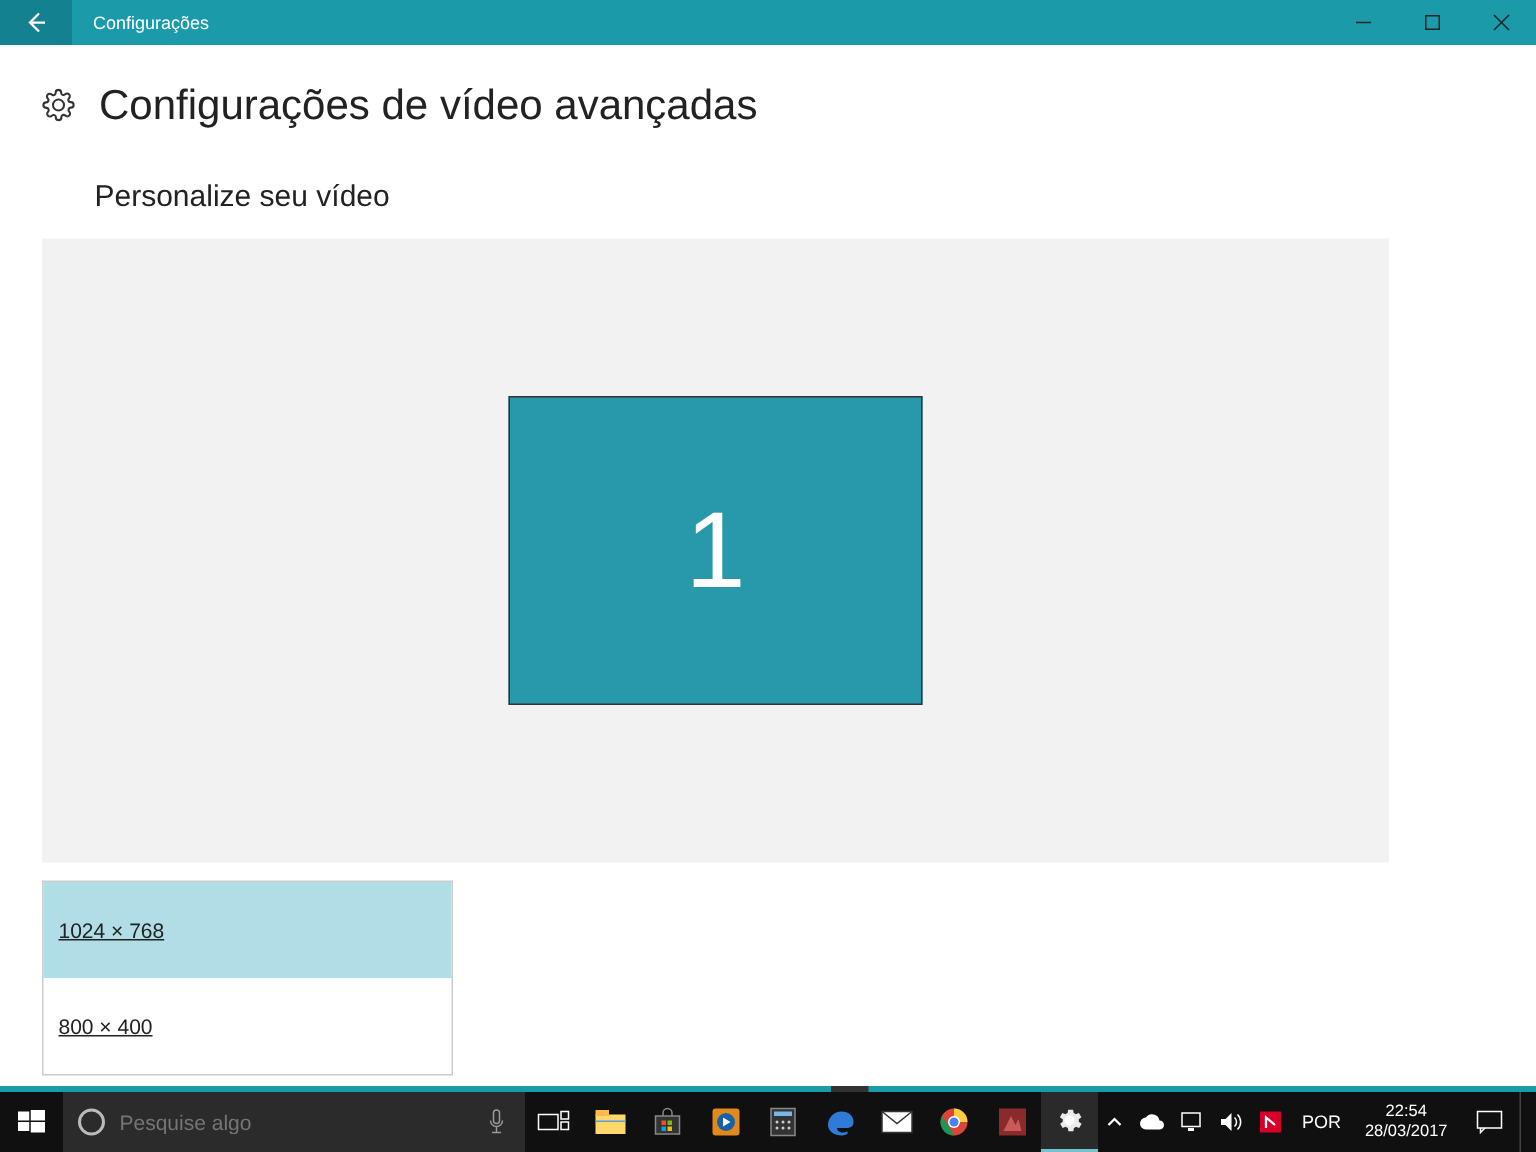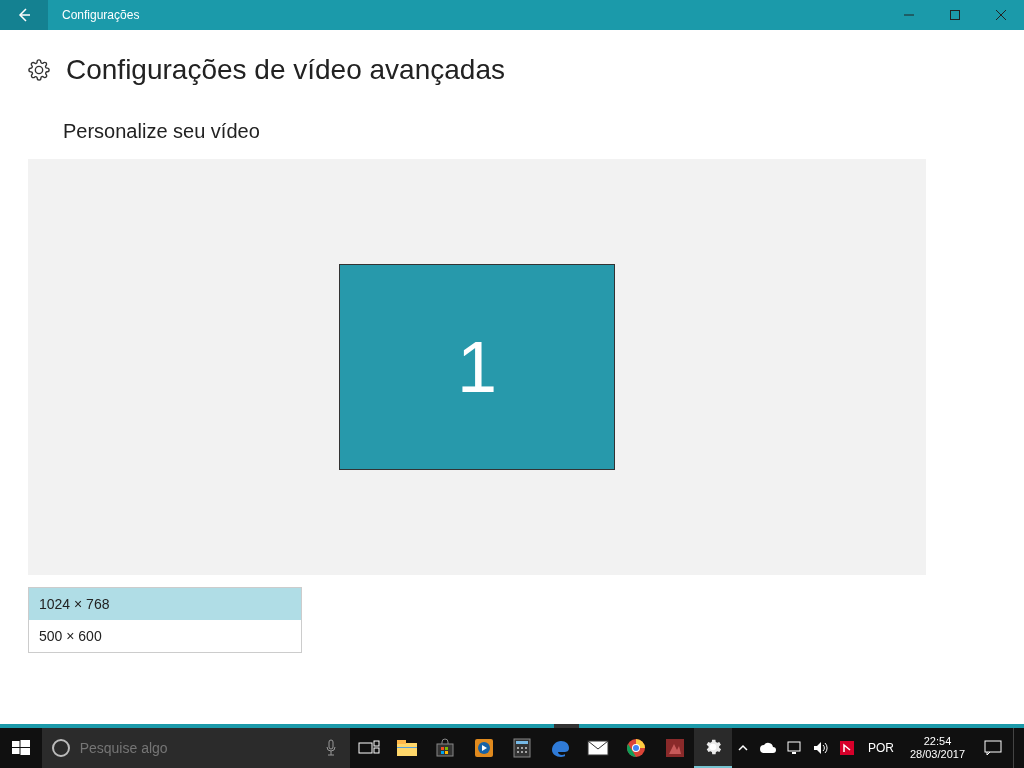--- a/index.html
+++ b/index.html
@@ -62,22 +62,23 @@
   .link-row { display:flex; gap: 20px; margin-bottom: 14px; }
   .link-row a { color: #1592a3; font-size: 14px; text-decoration: none; }
 
   .resolution-list {
     width: 274px;
     border: 1px solid #ccc;
     background: #fff;
     font-size: 14px;
   }
   .res-item {
-    padding: 8px 10px;
+    padding: 24px 10px;
     color: #222;
+    text-decoration: underline;
   }
   .res-item.selected {
     background: #b0dde6;
   }
 
   .bottom-border {
     position:absolute;
     left:0; right:0;
     bottom: 40px;
     height:4px;
@@ -185,21 +186,21 @@
 
   <div class="display-area">
     <div class="monitor-box">
       <span>1</span>
     </div>
   </div>
 
 
   <div class="resolution-list">
     <div class="res-item selected">1024 × 768</div>
-    <div class="res-item">500 × 600</div>
+    <div class="res-item">800 × 400</div>
   </div>
 </div>
 
 <div class="bottom-border">
   <div class="notch"></div>
 </div>
 
 <div class="taskbar">
   <div class="tb-item start-btn">
     <svg width="18" height="18" viewBox="0 0 18 18">

